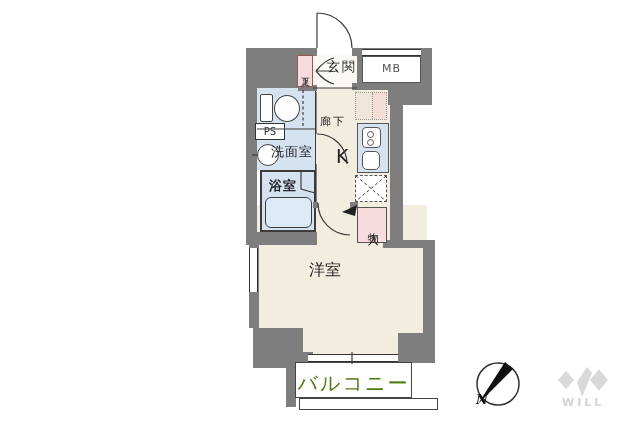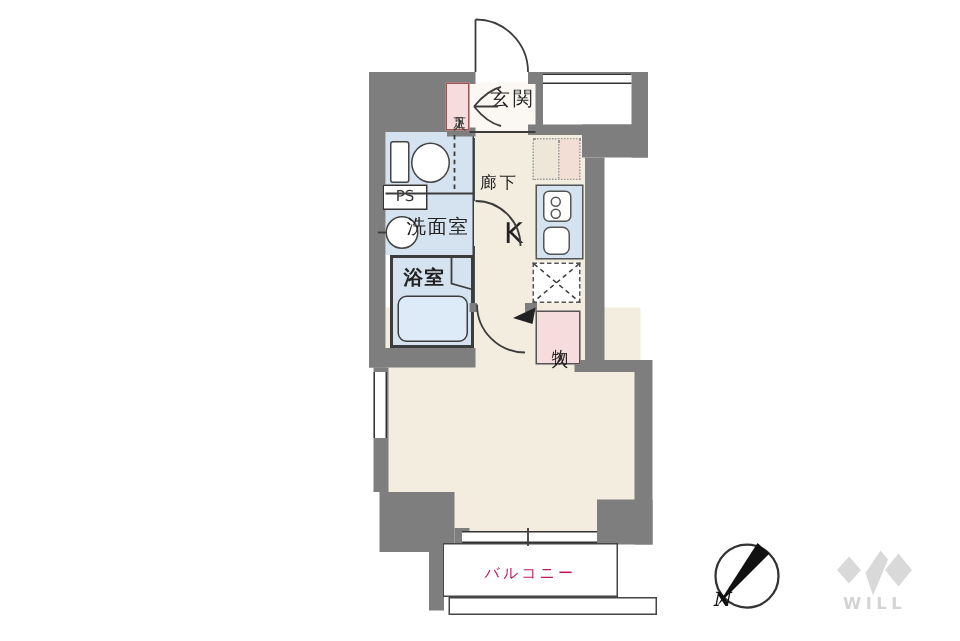--- a/index.html
+++ b/index.html
@@ -41,20 +41,23 @@
   <div class="abs wall" style="left:313px;top:202px;width:5px;height:6px;"></div>
   <div class="abs wall" style="left:350px;top:202px;width:8px;height:6px;"></div>
   <div class="abs wall" style="left:253px;top:328px;width:50px;height:40px;"></div>
   <div class="abs wall" style="left:303px;top:352px;width:10px;height:11px;"></div>
   <div class="abs wall" style="left:286px;top:368px;width:10px;height:39px;"></div>
 
   <div class="abs" style="left:249px;top:248px;width:9px;height:44px;background:#fff;border-left:1.5px solid #333;border-right:1.5px solid #333;"></div>
   <div class="abs" style="left:308px;top:354px;width:90px;height:8px;background:#fff;border-top:1.5px solid #333;border-bottom:1.5px solid #333;"></div>
   <div class="abs" style="left:362px;top:49px;width:59px;height:7px;background:#fff;border-top:1px solid #333;border-bottom:1px solid #333;"></div>
 
+  <div class="abs" style="left:362px;top:56px;width:59px;height:27px;background:#fff;border:1px solid #555;display:flex;align-items:center;justify-content:center;">
+    <span class="lbl" style="position:static;font-size:11px;color:#555;letter-spacing:1px;">MB</span>
+  </div>
   <div class="abs" style="left:255px;top:123px;width:30px;height:17px;background:#fff;border:1.5px solid #333;display:flex;align-items:center;justify-content:center;">
     <span class="lbl" style="position:static;font-size:10px;color:#333;">PS</span>
   </div>
   <div class="abs" style="left:297px;top:55px;width:16px;height:32px;background:#f6dcdc;border:1.5px solid #9b5656;display:flex;align-items:center;justify-content:center;">
     <span class="lbl vlbl" style="position:static;font-size:8.5px;color:#333;letter-spacing:0;">下足入</span>
   </div>
   <div class="abs" style="left:357px;top:207px;width:30px;height:36px;background:#f6dcdc;border:1.5px solid #555;display:flex;align-items:center;justify-content:center;">
     <span class="lbl vlbl" style="position:static;font-size:11px;color:#222;">物入</span>
   </div>
   <div class="abs" style="left:355px;top:92px;width:32px;height:28px;border:1.5px dotted #999;background:#efe6da;">
@@ -66,30 +69,31 @@
     <div class="abs" style="left:4px;top:11px;width:7px;height:7px;border:1px solid #555;border-radius:50%;background:#fff;"></div>
   </div>
   <div class="abs" style="left:362px;top:151px;width:18px;height:19px;background:#fff;border:1px solid #555;border-radius:5px;"></div>
   <div class="abs" style="left:355px;top:175px;width:32px;height:27px;background:#fff;border:1.5px dashed #555;"></div>
   <div class="abs" style="left:265px;top:197px;width:47px;height:31px;background:#dcebf7;border:1.5px solid #3c3c3c;border-radius:6px;"></div>
   <div class="abs" style="left:260px;top:94px;width:13px;height:28px;background:#fff;border:1px solid #444;border-radius:2px;"></div>
   <div class="abs" style="left:274px;top:95px;width:26px;height:27px;background:#fff;border:1.5px solid #444;border-radius:50%;"></div>
   <div class="abs" style="left:257px;top:144px;width:22px;height:22px;background:#fff;border:1.5px solid #444;border-radius:50%;"></div>
 
   <div class="abs" style="left:295px;top:362px;width:117px;height:36px;background:#fff;border:1px solid #444;display:flex;align-items:center;justify-content:center;">
-    <span class="lbl" style="position:static;font-size:10px;letter-spacing:2px;color:#be185d;margin-top:6px;">バルコニー</span>
+    <span class="lbl" style="position:static;font-size:20px;letter-spacing:2px;color:#4d7c0f;margin-top:6px;">バルコニー</span>
   </div>
   <div class="abs" style="left:299px;top:398px;width:139px;height:12px;background:#fff;border:1px solid #444;"></div>
 
   <div class="lbl" style="left:327px;top:60px;font-size:13px;letter-spacing:2px;">玄関</div>
   <div class="lbl" style="left:320px;top:116px;font-size:11px;letter-spacing:2px;">廊下</div>
   <div class="lbl" style="left:336px;top:146px;font-size:19px;">K</div>
   <div class="lbl" style="left:271px;top:145px;font-size:13px;letter-spacing:1px;">洗面室</div>
   <div class="lbl" style="left:269px;top:179px;font-size:13px;letter-spacing:1px;font-weight:bold;">浴室</div>
   <div class="lbl" style="left:255px;top:261px;width:140px;text-align:center;font-size:16px;">
+    <div>洋室</div>
   </div>
 
   <svg width="640" height="427" viewBox="0 0 640 427">
     <g stroke="#3c3c3c" stroke-width="1.2" fill="none">
 
       <path d="M317,13 L317,48"></path>
       <path d="M317,13 A35,35 0 0 1 352,48"></path>
 
       <path d="M316,71 Q325,60 334,58 M316,71 L332,71 M316,71 Q325,82 334,84"></path>
 

